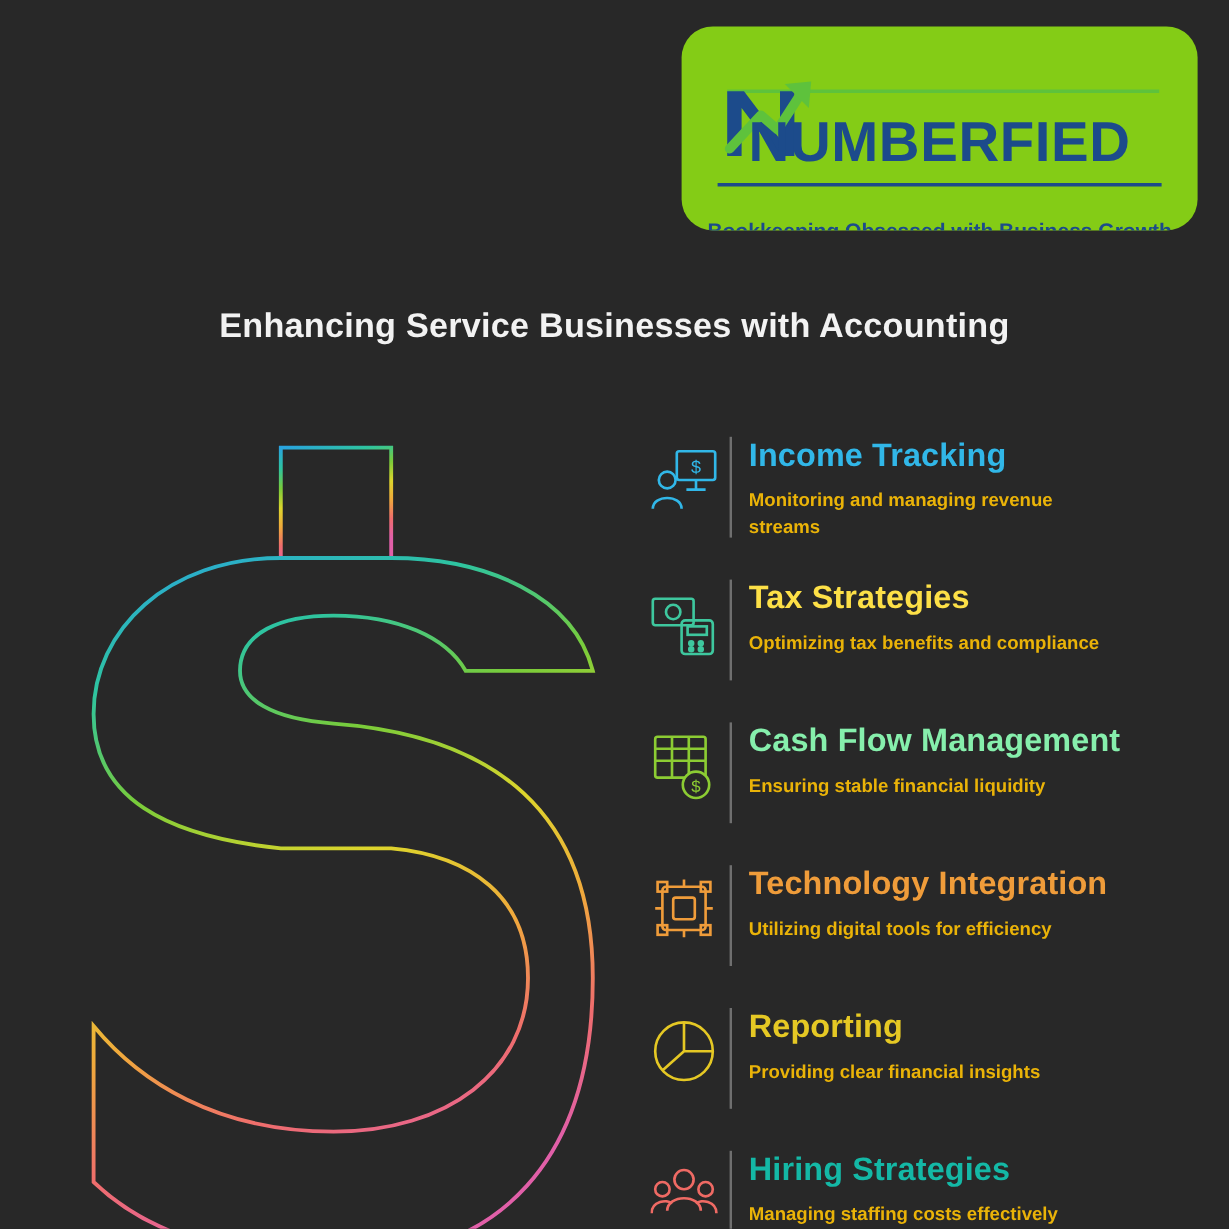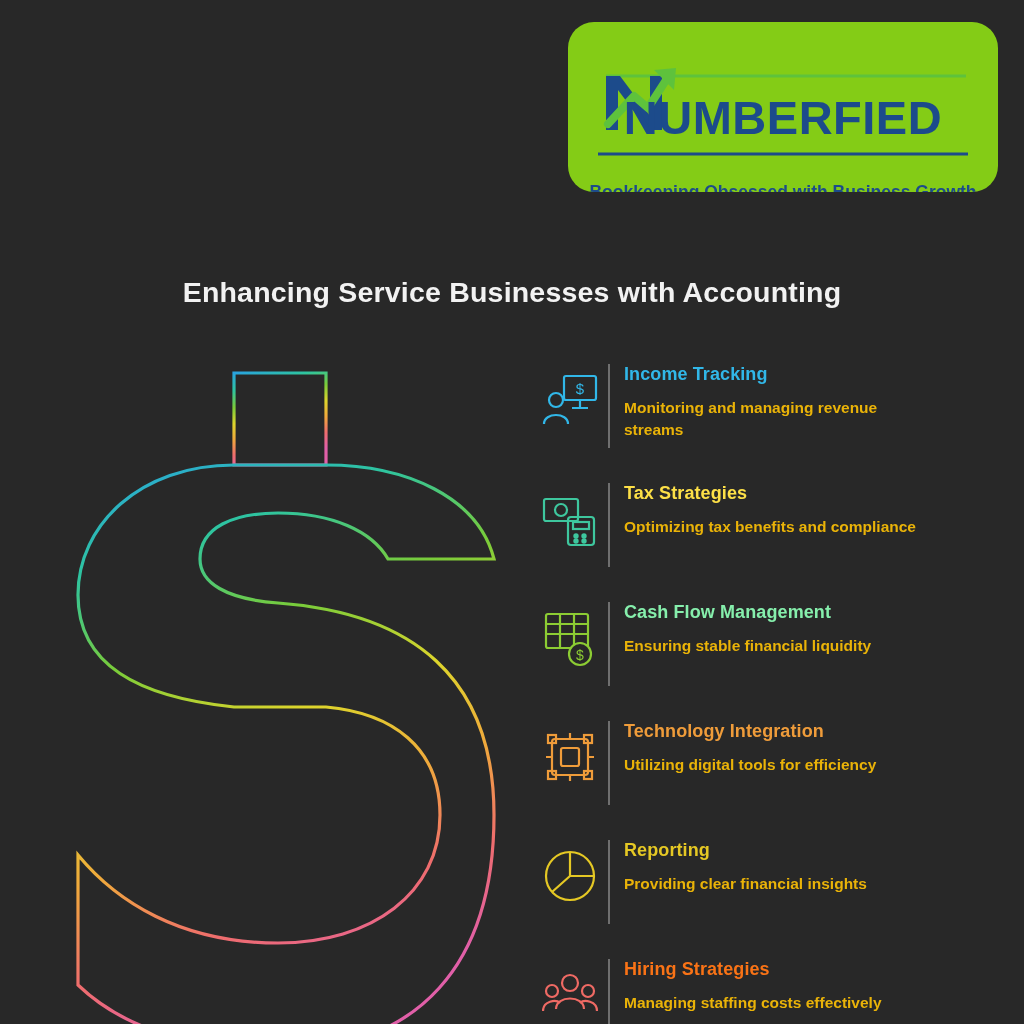--- a/index.html
+++ b/index.html
@@ -46,21 +46,21 @@
     text-align:center;
     font-size:17.5px;
     font-weight:bold;
     color:#1c4b8b;
     white-space:nowrap;
   }
 
   
   #headline {
     position:absolute;
-    left:0; right:0; top:276px;
+    left:0; right:0; top:256px;
     text-align:center;
     color:#f2f2f2;
     font-size:28.5px;
     font-weight:bold;
     letter-spacing:0.2px;
   }
 
   
   #dollar-art {
     position:absolute;
@@ -88,21 +88,21 @@
   }
   .feature-divider {
     width:2px;
     min-width:2px;
     height:84px;
     margin:6px 14px 0 6px;
     background:#6f6f6f;
   }
   .feature-text { flex:1; padding-top:6px; }
   .feature-title {
-    font-size:18px;
+    font-size:27px;
     font-weight:bold;
     line-height:1.15;
     letter-spacing:0.1px;
   }
   .feature-desc {
     margin-top:12px;
     font-size:15.5px;
     font-weight:bold;
     color:#eab308;
     line-height:1.42;
@@ -270,18 +270,18 @@
         <circle cx="28" cy="16" r="8"></circle>
         <path d="M14 42 C14 28, 42 28, 42 42"></path>
         <circle cx="10" cy="24" r="6"></circle>
         <path d="M1 44 C1 34, 14 32, 18 36"></path>
         <circle cx="46" cy="24" r="6"></circle>
         <path d="M55 44 C55 34, 42 32, 38 36"></path>
       </svg>
     </div>
     <div class="feature-divider"></div>
     <div class="feature-text">
-      <div class="feature-title" style="color:#f97316">Hiring Strategies</div>
+      <div class="feature-title" style="color:#14b8a6">Hiring Strategies</div>
       <div class="feature-desc">Managing staffing costs effectively</div>
     </div>
   </div>
 
 </div>
 
 </body></html>

